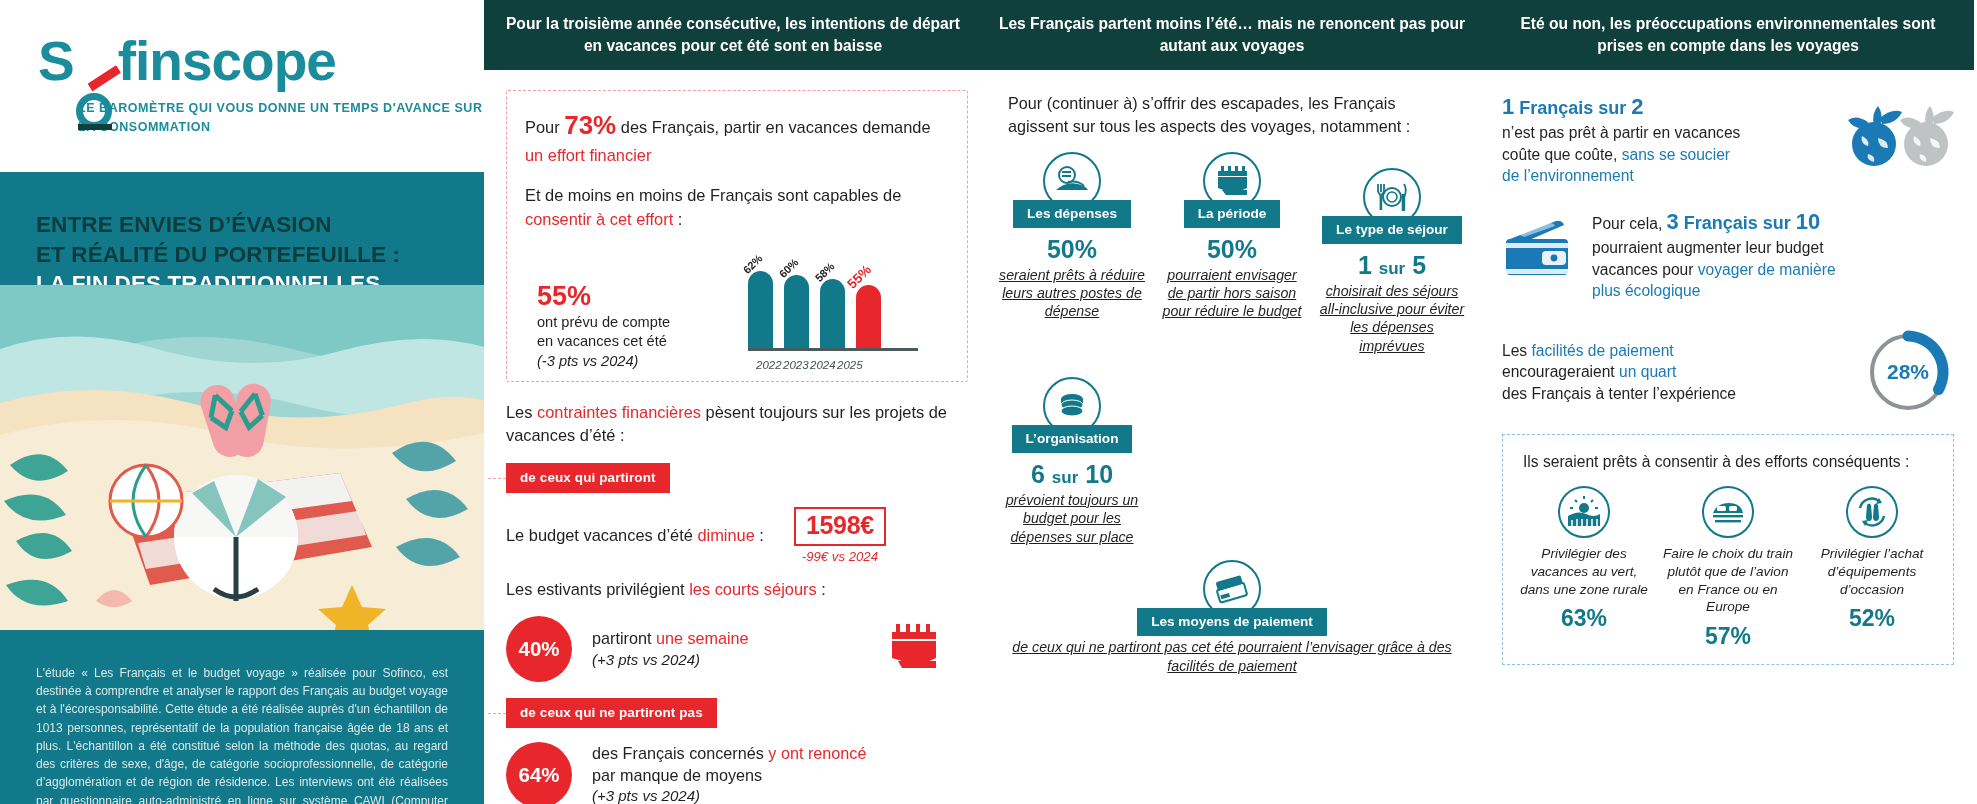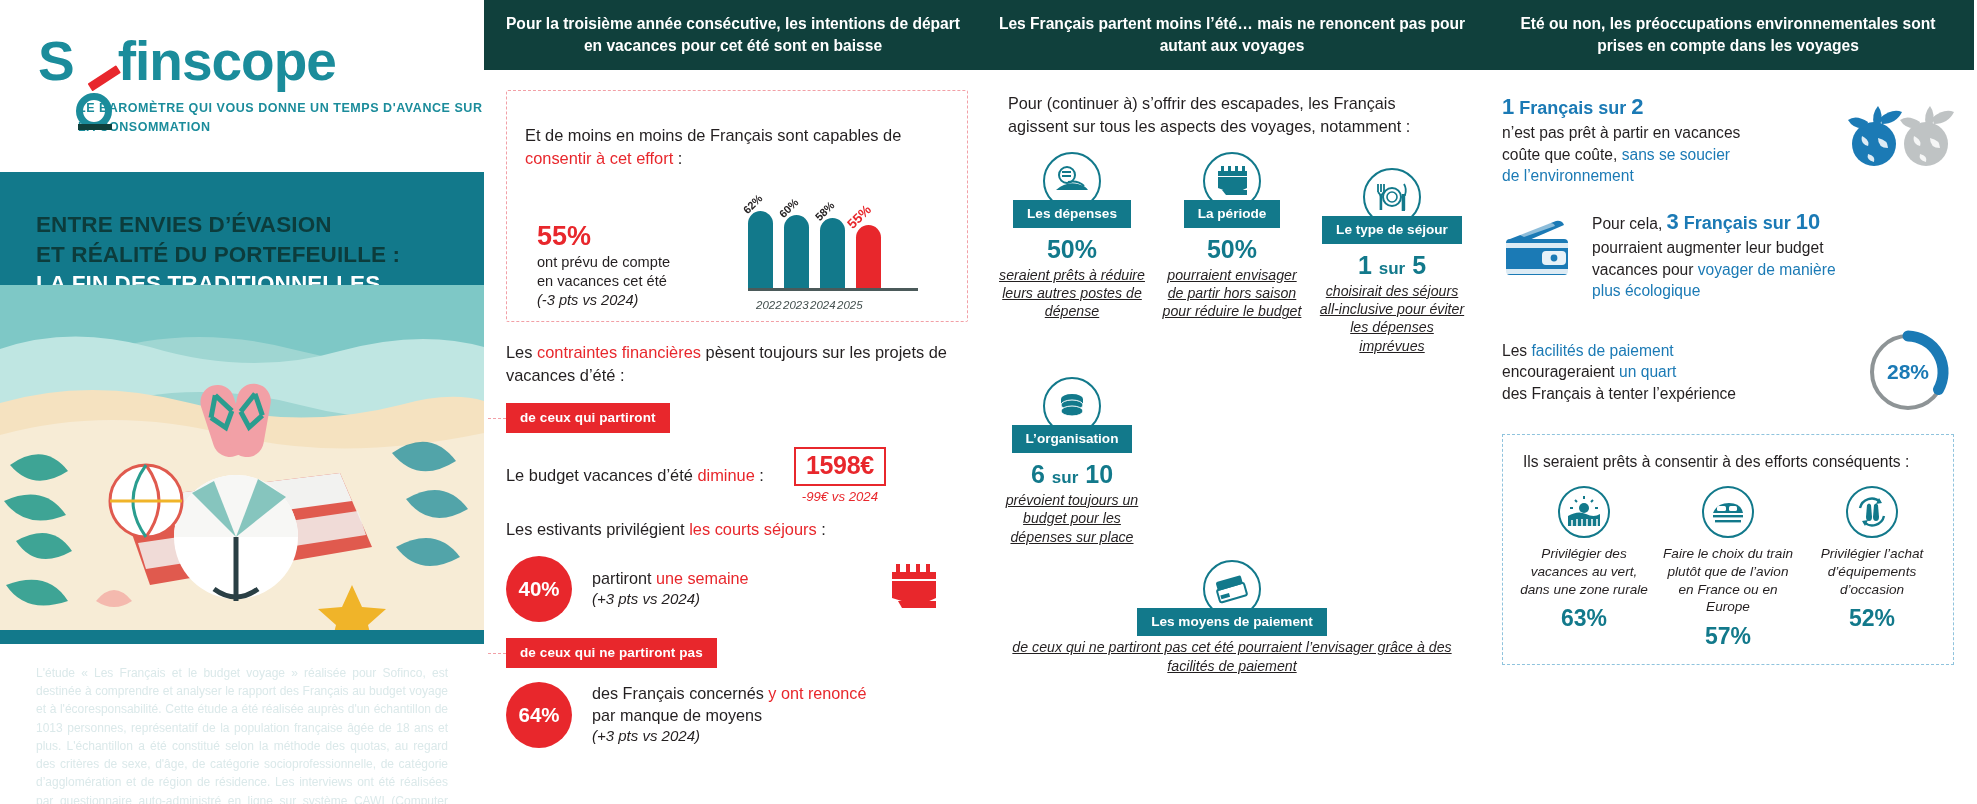--- a/index.html
+++ b/index.html
@@ -14,21 +14,21 @@
   
   .col-brand { width: 484px; height: 804px; position: relative; background:#ffffff; flex:none; }
   .logo-wrap { padding: 34px 0 0 38px; }
   .logo-word { font-size: 55px; font-weight: 700; color:#1b8c9b; letter-spacing:-1px; line-height:1; position:relative; display:inline-block; }
   .logo-o { position: relative; display:inline-block; width:44px; }
   .logo-o-ring { position:absolute; left:2px; top:13px; width:36px; height:36px; border:7px solid #1b8c9b; border-radius:50%; }
   .logo-needle { position:absolute; left:16px; top:3px; width:34px; height:9px; background:#e8272c; transform: rotate(-33deg); transform-origin: 0% 50%; border-radius:1px; }
   .logo-under { position:absolute; left:4px; top:44px; width:34px; height:6px; background:#10403c; }
   .logo-tag { margin:10px 0 0 40px; font-size:12.5px; font-weight:700; color:#1b8c9b; letter-spacing:0.55px; line-height:1.5; }
 
-  .teal-panel { position:absolute; left:0; top:172px; width:484px; height:472px; background:#12798b; }
+  .teal-panel { position:absolute; left:0; top:172px; width:484px; height:632px; background:#12798b; }
   .teal-title { padding: 38px 36px 0 36px; font-size:22.5px; font-weight:700; line-height:1.32; letter-spacing:0.1px; }
   .teal-title .dark { color:#0c3c3c; display:block; }
   .teal-title .white { color:#ffffff; display:block; }
   .teal-title sup { font-size:14px; vertical-align: super; }
 
   .illus { position:absolute; left:0; top:113px; width:484px; height:345px; overflow:hidden; }
 
   .footnote { position:absolute; left:36px; top:492px; width:412px; color:#dbe9ea; font-size:12px; line-height:1.52; text-align:justify; }
 
   
@@ -191,20 +191,23 @@
 
       <div class="footnote">L'étude « Les Français et le budget voyage » réalisée pour Sofinco, est destinée à comprendre et analyser le rapport des Français au budget voyage et à l'écoresponsabilité. Cette étude a été réalisée auprès d'un échantillon de 1013 personnes, représentatif de la population française âgée de 18 ans et plus. L'échantillon a été constitué selon la méthode des quotas, au regard des critères de sexe, d'âge, de catégorie socioprofessionnelle, de catégorie d’agglomération et de région de résidence. Les interviews ont été réalisées par questionnaire auto-administré en ligne sur système CAWI (Computer Assisted Web Interview). Les interviews ont été réalisées du 16 au 17 avril 2025.</div>
 
     </div>
   </div>
 
   <div class="col col2">
     <div class="hdr">Pour la troisième année consécutive, les intentions de départ en vacances pour cet été sont en baisse</div>
 
     <div class="dashbox">
+      <div class="p-lead">
+        <span>Pour </span><span class="big73">73%</span><span> des Français, partir en vacances demande </span><span class="red">un effort financier</span>
+      </div>
       <div class="p-lead2">
         <span>Et de moins en moins de Français sont capables de </span><span class="red">consentir à cet effort</span><span> :</span>
       </div>
 
       <div class="chartrow">
         <div class="chart-left">
           <div class="pct55">55%</div>
           <div class="pct55-sub">
             <div>ont prévu de compte</div>
             <div>en vacances cet été</div>

